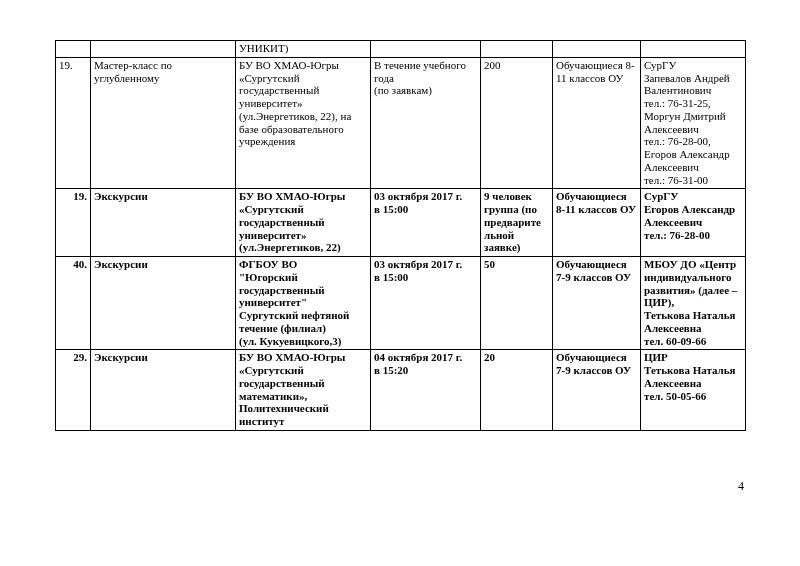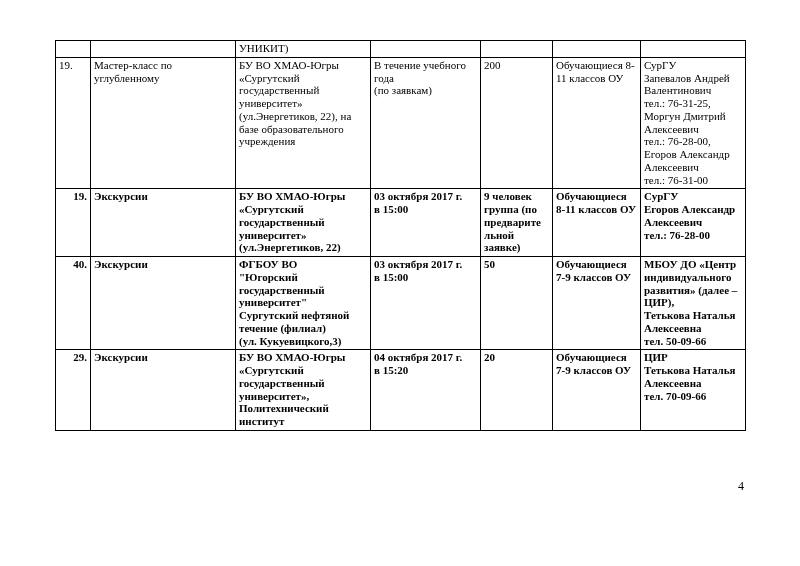--- a/index.html
+++ b/index.html
@@ -129,35 +129,35 @@
       <td>ФГБОУ ВО
 "Югорский государственный университет"
 Сургутский нефтяной течение (филиал)
 (ул. Кукуевицкого,3)</td>
       <td class="c-center">03 октября 2017 г.
 в 15:00</td>
       <td class="c-center">50</td>
       <td>Обучающиеся 7-9 классов ОУ</td>
       <td>МБОУ ДО «Центр индивидуального развития» (далее – ЦИР),
 Тетькова Наталья Алексеевна
-тел. 50-09-66</td>
+тел. 60-09-66</td>
     </tr>
 
     <tr class="bold-row">
       <td class="c-num">29.</td>
       <td>Экскурсии</td>
-      <td>БУ ВО ХМАО-Югры «Сургутский государственный университет»,
+      <td>БУ ВО ХМАО-Югры «Сургутский государственный математики»,
 Политехнический институт</td>
       <td class="c-center">04 октября 2017 г.
 в 15:20</td>
       <td class="c-center">20</td>
       <td>Обучающиеся 7-9 классов ОУ</td>
       <td>ЦИР
 Тетькова Наталья Алексеевна
-тел. 70-09-66</td>
+тел. 50-05-66</td>
     </tr>
 
   </tbody>
     </table>
 
   <div class="page-number">4</div>
 
 </div>
 
 </body></html>

